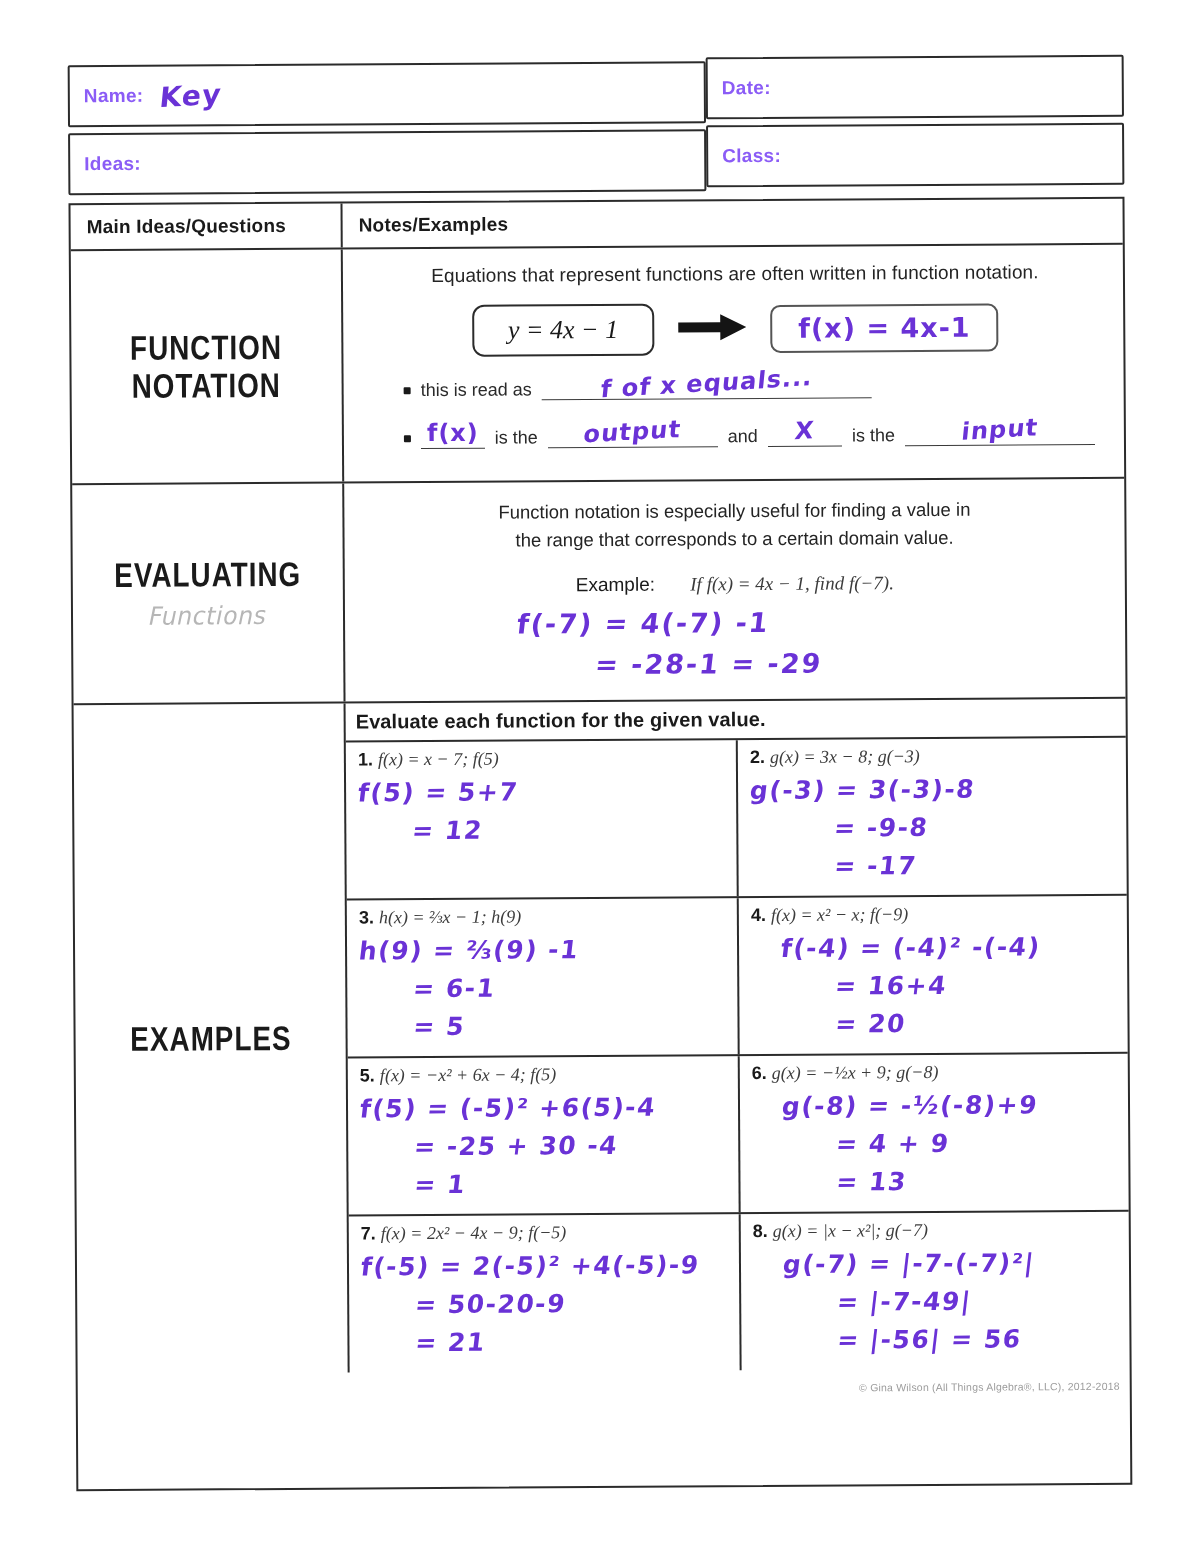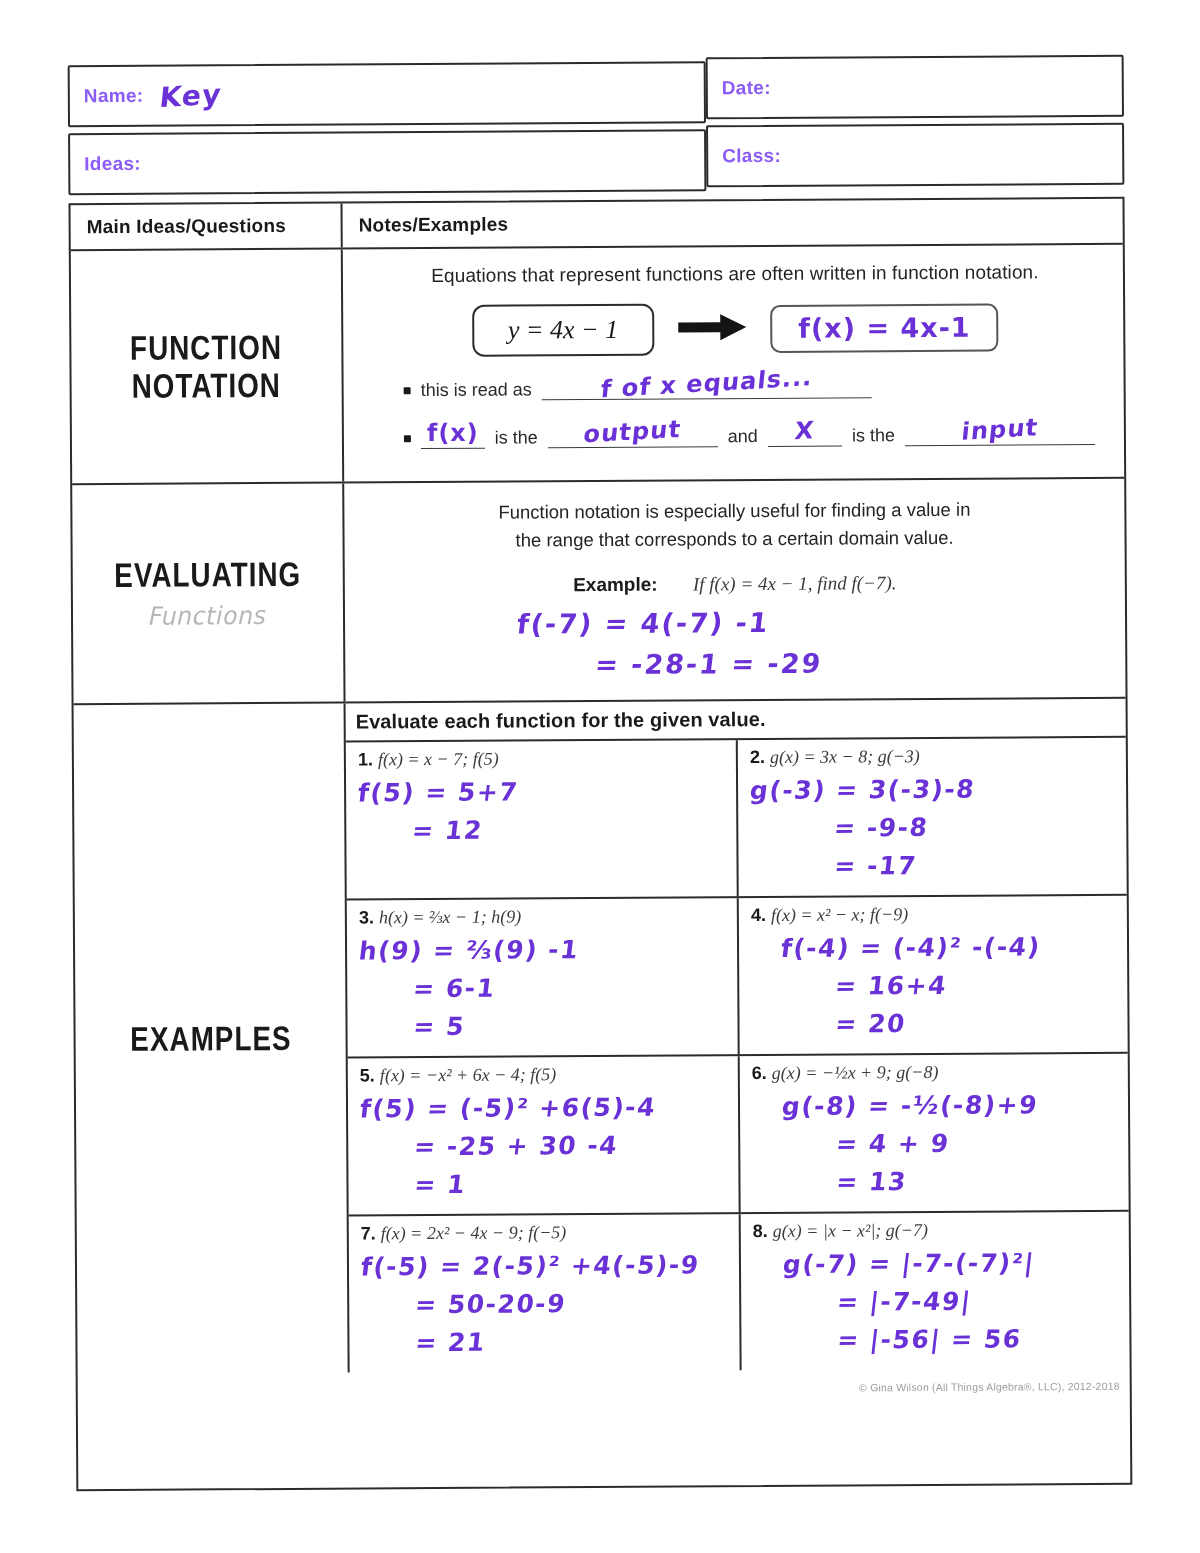--- a/index.html
+++ b/index.html
@@ -173,21 +173,21 @@
   .fx-ink .hand { font-size: 24px; }
 
   
   #band-eval > .col-right { padding: 16px 22px 10px; }
   .lead2 { font-size: 18.5px; text-align: center; line-height: 1.5; color: #242424; }
   .ex-line {
     margin-top: 20px;
     text-align: center;
     font-size: 19px;
   }
-  .ex-line .exlabel { font-weight: 700; margin-right: 30px; }
+  .ex-line .exlabel { font-weight: 400; margin-right: 30px; }
   .ex-line .exmath {
     font-family: "Liberation Serif", serif;
     font-size: 19px;
     color: #3b3b3b;
   }
   .ex-line .exmath i { font-style: italic; }
   .work {
     margin-top: 12px;
     padding-left: 150px;
     text-align: left;

